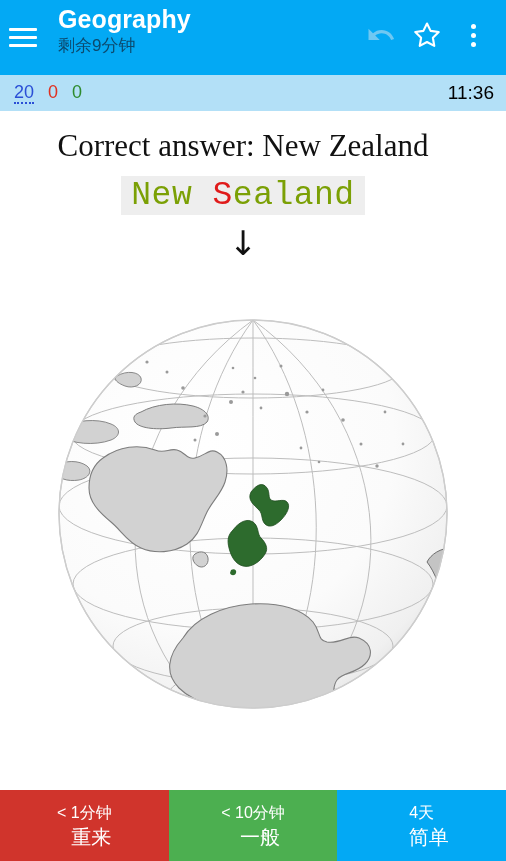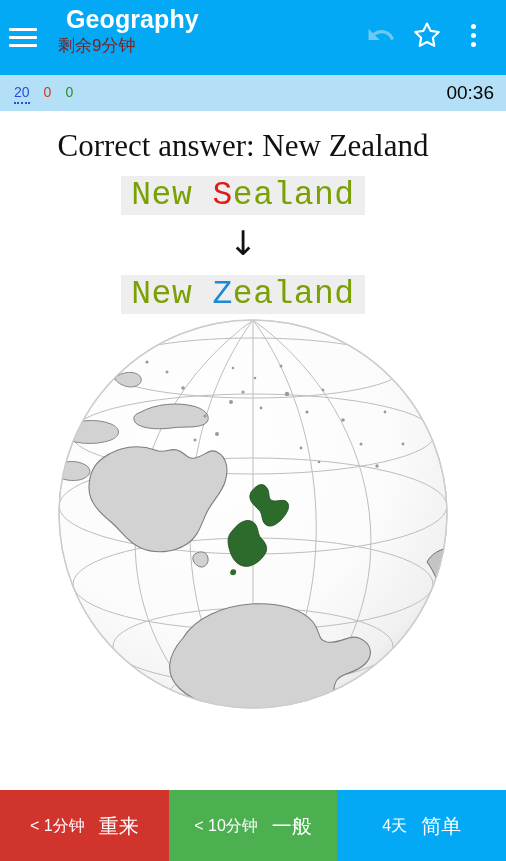--- a/index.html
+++ b/index.html
@@ -51,24 +51,23 @@
     padding-top: 5px;
     min-width: 0;
   }
   .apptitle {
     color: #ffffff;
     font-size: 25px;
     font-weight: bold;
     line-height: 28px;
     letter-spacing: 0.1px;
     white-space: nowrap;
-    margin-left: 8px;
   }
   .appsub {
-    color: #7f1d1d;
+    color: #0c4a6e;
     font-size: 17px;
     line-height: 24px;
     white-space: nowrap;
     margin-top: 1px;
   }
   .actions {
     flex: 0 0 auto;
     display: flex;
     align-items: flex-start;
     height: 75px;
@@ -110,21 +109,21 @@
     box-sizing: border-box;
     padding: 0 12px 0 14px;
   }
   .statsbar .counts {
     display: flex;
     align-items: baseline;
     gap: 14px;
     flex: 1 1 auto;
   }
   .cnt {
-    font-size: 14px;
+    font-size: 18px;
     line-height: 20px;
   }
   .cnt-new {
     color: #2a4fd6;
     border-bottom: 2px dotted #2a4fd6;
     padding-bottom: 0px;
     cursor: pointer;
   }
   .cnt-learn { color: #e03020; }
   .cnt-due   { color: #2e8b2e; }
@@ -192,20 +191,21 @@
   .answerbar {
     position: absolute;
     left: 0; bottom: 0;
     width: 506px;
     height: 71px;
     display: flex;
   }
   .ansbtn {
     flex: 1 1 0;
     display: flex;
+    flex-direction: column;
     align-items: center;
     justify-content: center;
     color: #ffffff;
     cursor: pointer;
     user-select: none;
   }
   .ansbtn .t {
     font-size: 16px;
     line-height: 22px;
   }
@@ -258,40 +258,35 @@
 
   </div>
 </div>
 
 <div class="statsbar">
   <div class="counts">
     <span class="cnt cnt-new">20</span>
     <span class="cnt cnt-learn">0</span>
     <span class="cnt cnt-due">0</span>
   </div>
-  <span class="timer">00:36</span>
+  <span class="timer">11:36</span>
 </div>
 
 <div class="content">
 
   <div class="correct-line">Correct answer: New Zealand</div>
 
   <div class="diffrow">
     <span class="mono">
       <span class="ok">New </span><span class="bad">S</span><span class="ok">ealand</span>
     </span>
   </div>
 
   <div class="arrowrow">↓</div>
 
-  <div class="diffrow">
-    <span class="mono">
-      <span class="ok">New </span><span class="fix">Z</span><span class="ok">ealand</span>
-    </span>
-  </div>
 
   <div class="globewrap">
     <svg width="396" height="400" viewBox="0 0 396 400">
       <defs>
         <radialGradient id="sphereShade" cx="38%" cy="32%" r="78%">
           <stop offset="0%" stop-color="#ffffff"></stop>
           <stop offset="62%" stop-color="#fbfbfb"></stop>
           <stop offset="88%" stop-color="#f0f0f0"></stop>
           <stop offset="100%" stop-color="#dedede"></stop>
         </radialGradient>

